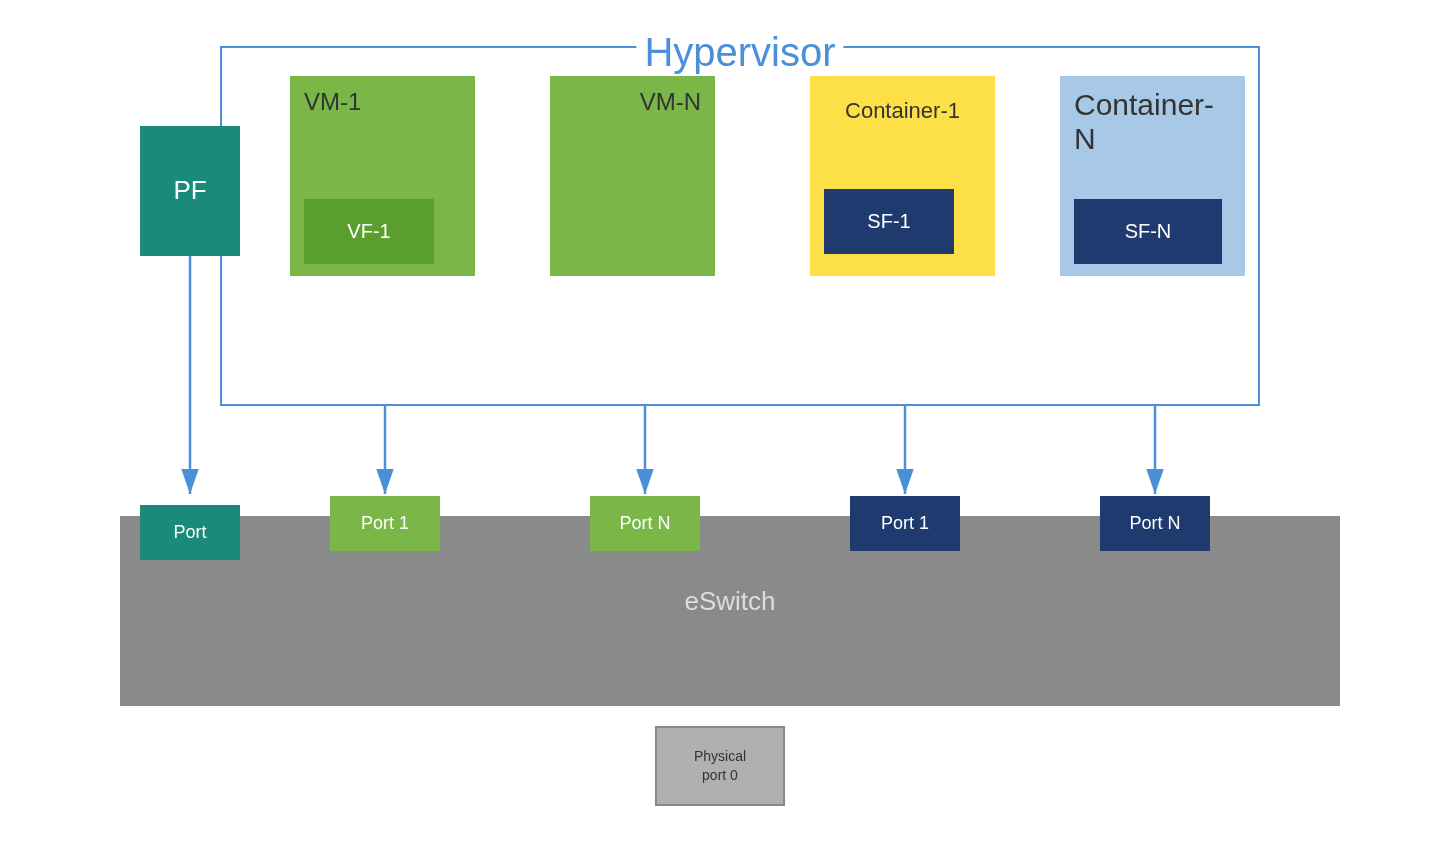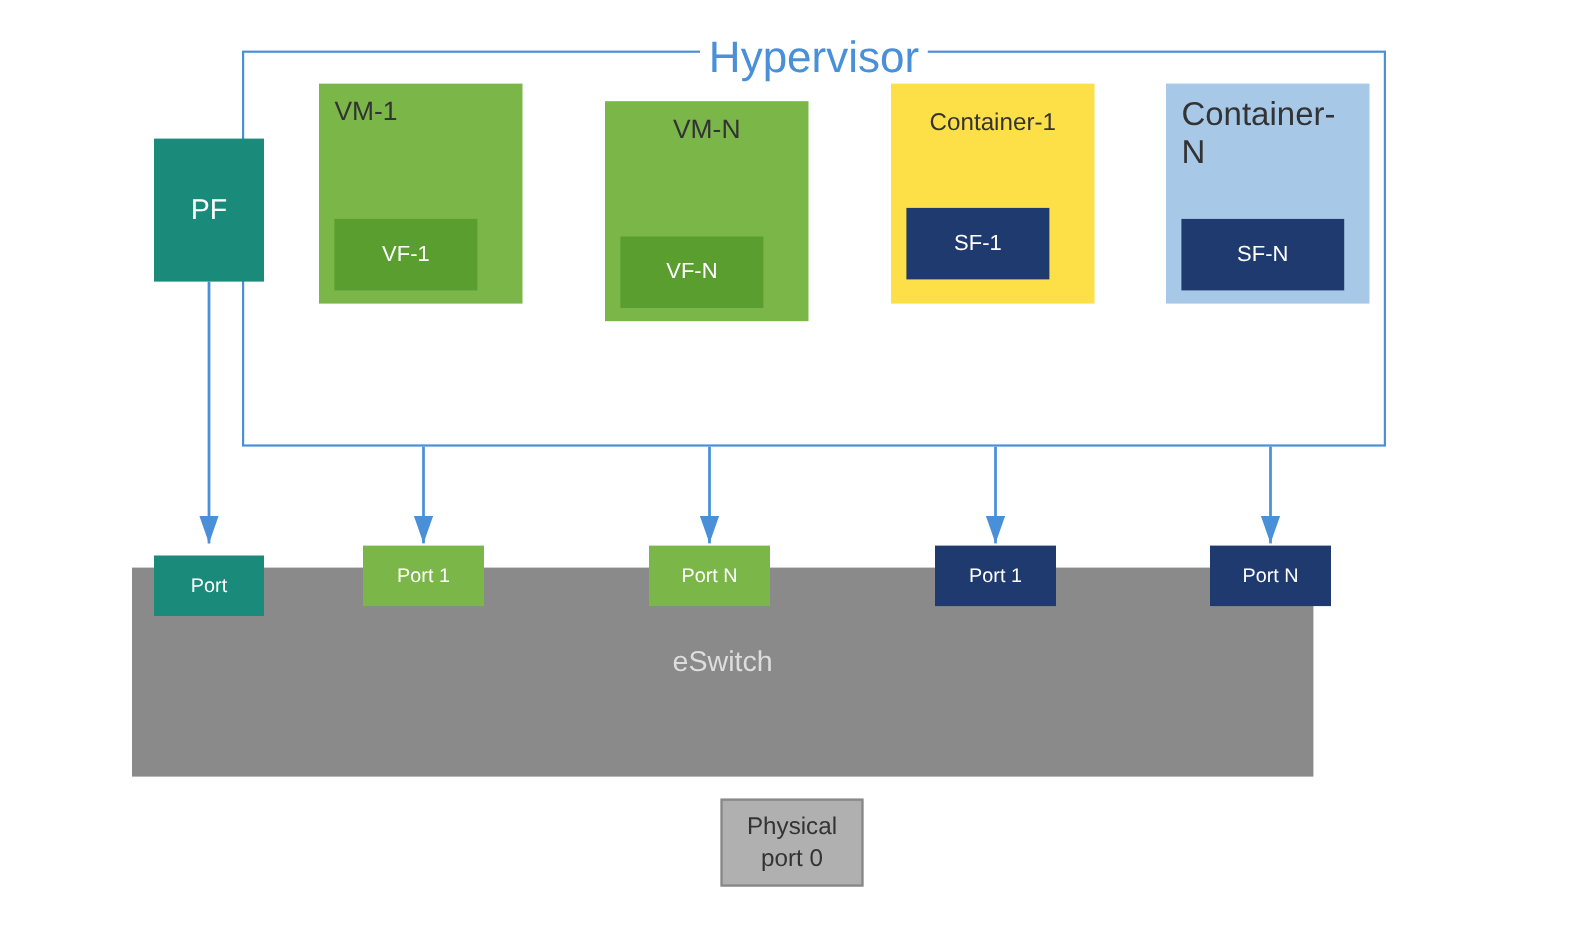--- a/index.html
+++ b/index.html
@@ -105,29 +105,28 @@
       color: #fff;
       font-size: 20px;
       font-weight: 400;
     }
 
     
     .vmn-box {
       position: absolute;
       top: 50px;
       left: 430px;
-      width: 185px;
+      width: 165px;
       height: 200px;
       background: #7ab648;
       display: flex;
       flex-direction: column;
-      align-items: center;
+      align-items: flex-end;
       justify-content: flex-start;
       padding: 12px 14px;
-      margin-top: 16px;
     }
     .vmn-label {
       font-size: 24px;
       color: #333;
       font-weight: 400;
     }
 
     
     .vfn-box {
       width: 130px;
@@ -214,21 +213,21 @@
     .sfn-box span {
       color: #fff;
       font-size: 20px;
     }
 
     
     .eswitch-area {
       position: absolute;
       top: 490px;
       left: 0px;
-      width: 1074px;
+      width: 1220px;
       height: 190px;
       background: #8a8a8a;
     }
     .eswitch-label {
       position: absolute;
       top: 70px;
       left: 50%;
       transform: translateX(-50%);
       font-size: 26px;
       color: #ddd;
@@ -309,21 +308,21 @@
       width: 130px;
       height: 80px;
       background: #b0b0b0;
       border: 2px solid #888;
       display: flex;
       align-items: center;
       justify-content: center;
       text-align: center;
     }
     .physical-port span {
-      font-size: 22px;
+      font-size: 14px;
       color: #333;
       line-height: 1.3;
     }
 
     
     .arrows-svg {
       position: absolute;
       top: 0;
       left: 0;
       width: 1200px;
@@ -347,23 +346,20 @@
 
     <div class="vm1-box">
       <span class="vm1-label">VM-1</span>
       <div class="vf1-box">
         <span>VF-1</span>
       </div>
     </div>
 
     <div class="vmn-box">
       <span class="vmn-label">VM-N</span>
-      <div class="vfn-box">
-        <span>VF-N</span>
-      </div>
     </div>
 
     <div class="container1-box">
       <span class="container1-label">Container-1</span>
       <div class="sf1-box">
         <span>SF-1</span>
       </div>
     </div>
 
     <div class="containern-box">

